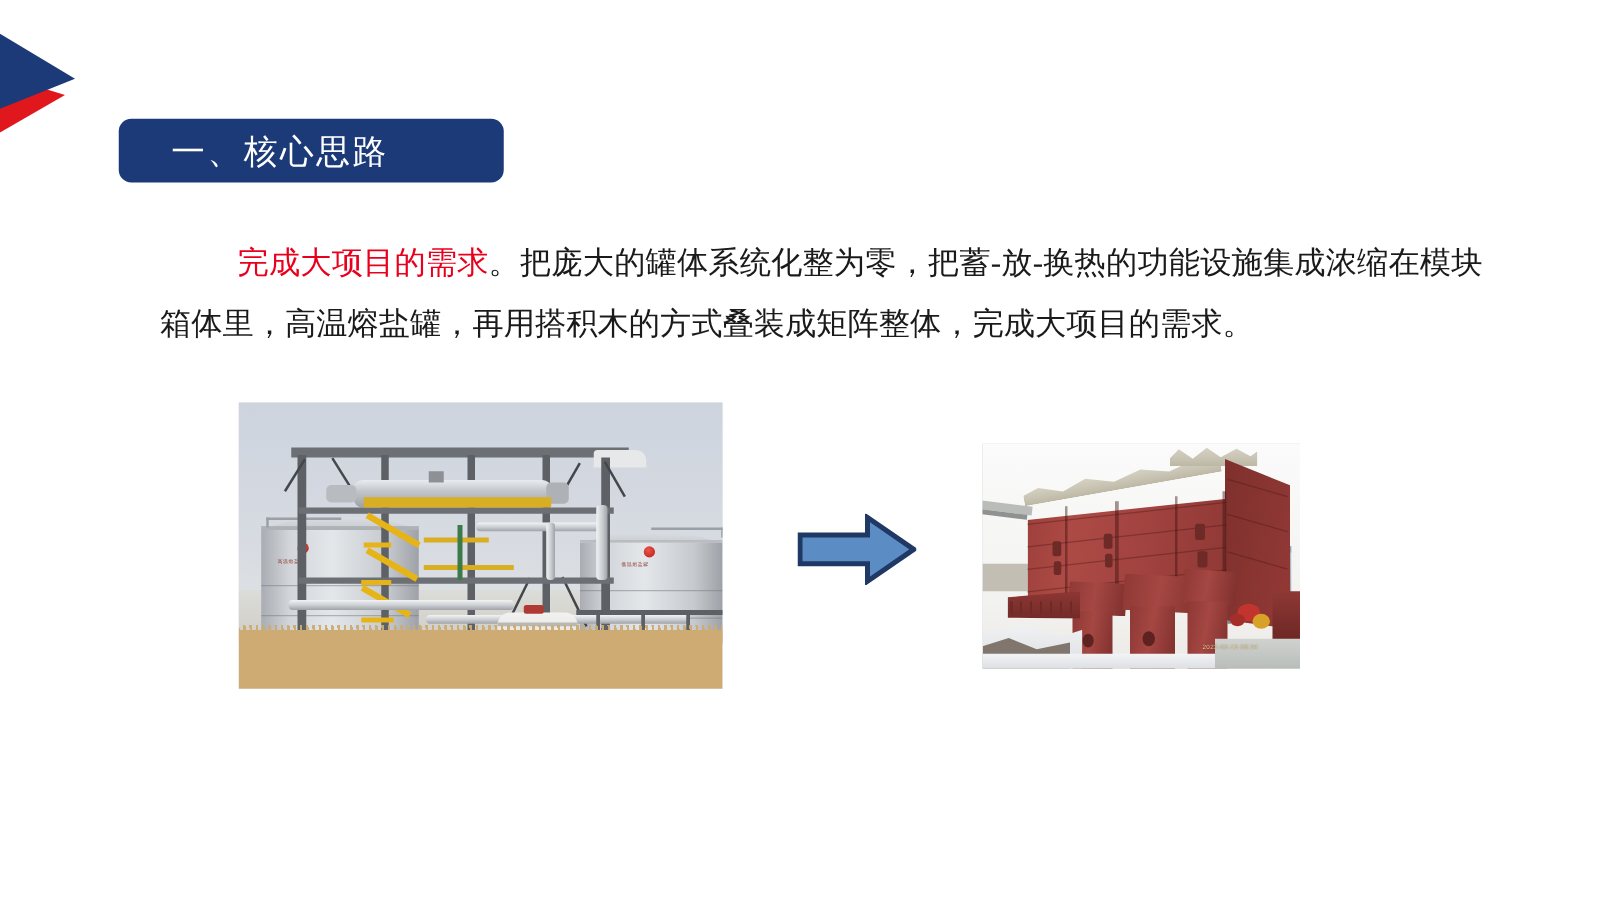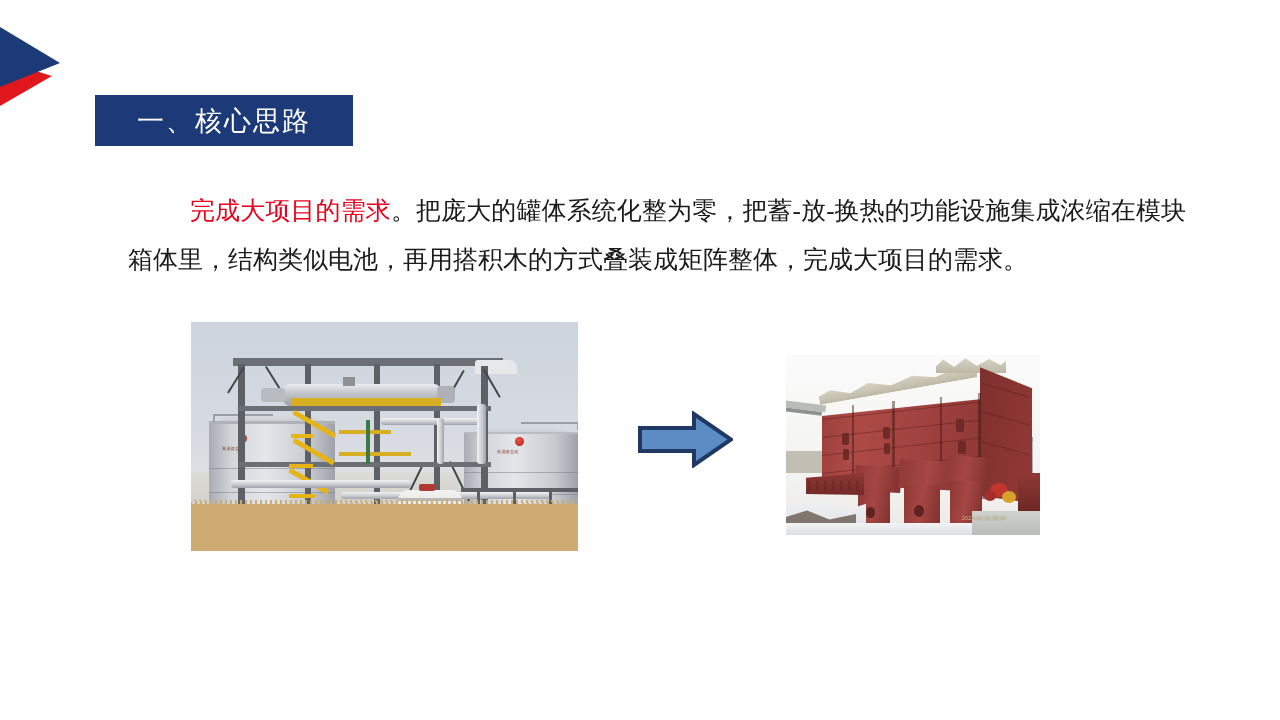--- a/index.html
+++ b/index.html
@@ -19,24 +19,25 @@
   #logo-mark {
     position: absolute;
     left: 0px; top: 16px;
     width: 84px; height: 92px;
   }
 
   
   #title-banner {
     position: absolute;
     left: 95px; top: 95px;
-    width: 258px; height: 51px;
+    width: 308px; height: 51px;
     background: #1c3a77;
     display: flex;
     align-items: center;
+    border-radius: 10px;
   }
   #title-banner .title-text {
     color: #ffffff;
     font-size: 27px;
     letter-spacing: 2px;
     padding-left: 42px;
     font-family: "Liberation Serif", "DejaVu Serif", serif;
     white-space: nowrap;
   }
 
@@ -134,21 +135,21 @@
     <svg width="84" height="92" viewBox="0 0 84 92">
       <polygon points="0,44 52,60 0,90" fill="#e0181d"></polygon>
       <polygon points="0,11 60,47 0,71" fill="#1c3a77"></polygon>
     </svg>
   </div>
 
   <div id="title-banner">
     <span class="title-text">一、核心思路</span>
   </div>
 
-  <p id="body-paragraph"><span class="hl">完成大项目的需求</span><span>。把庞大的罐体系统化整为零，把蓄-放-换热的功能设施集成浓缩在模块箱体里，结构类似电池，再用搭积木的方式叠装成矩阵整体，完成大项目的需求。</span></p>
+  <p id="body-paragraph"><span class="hl">完成大项目的需求</span><span>。把庞大的罐体系统化整为零，把蓄-放-换热的功能设施集成浓缩在模块箱体里，高温熔盐罐，再用搭积木的方式叠装成矩阵整体，完成大项目的需求。</span></p>
 
   <div id="photo-before" class="photo-frame">
     <div class="scene">
 
       <div class="pv sky"></div>
 
       <div class="pv" style="left:0;top:150px;width:387px;height:40px;background:linear-gradient(#dcdcd8,#cfcdc6);"></div>
 
       <div class="pv tank-top" style="left:18px;top:92px;width:126px;height:14px;"></div>
       <div class="pv tank" style="left:18px;top:99px;width:126px;height:92px;"></div>

